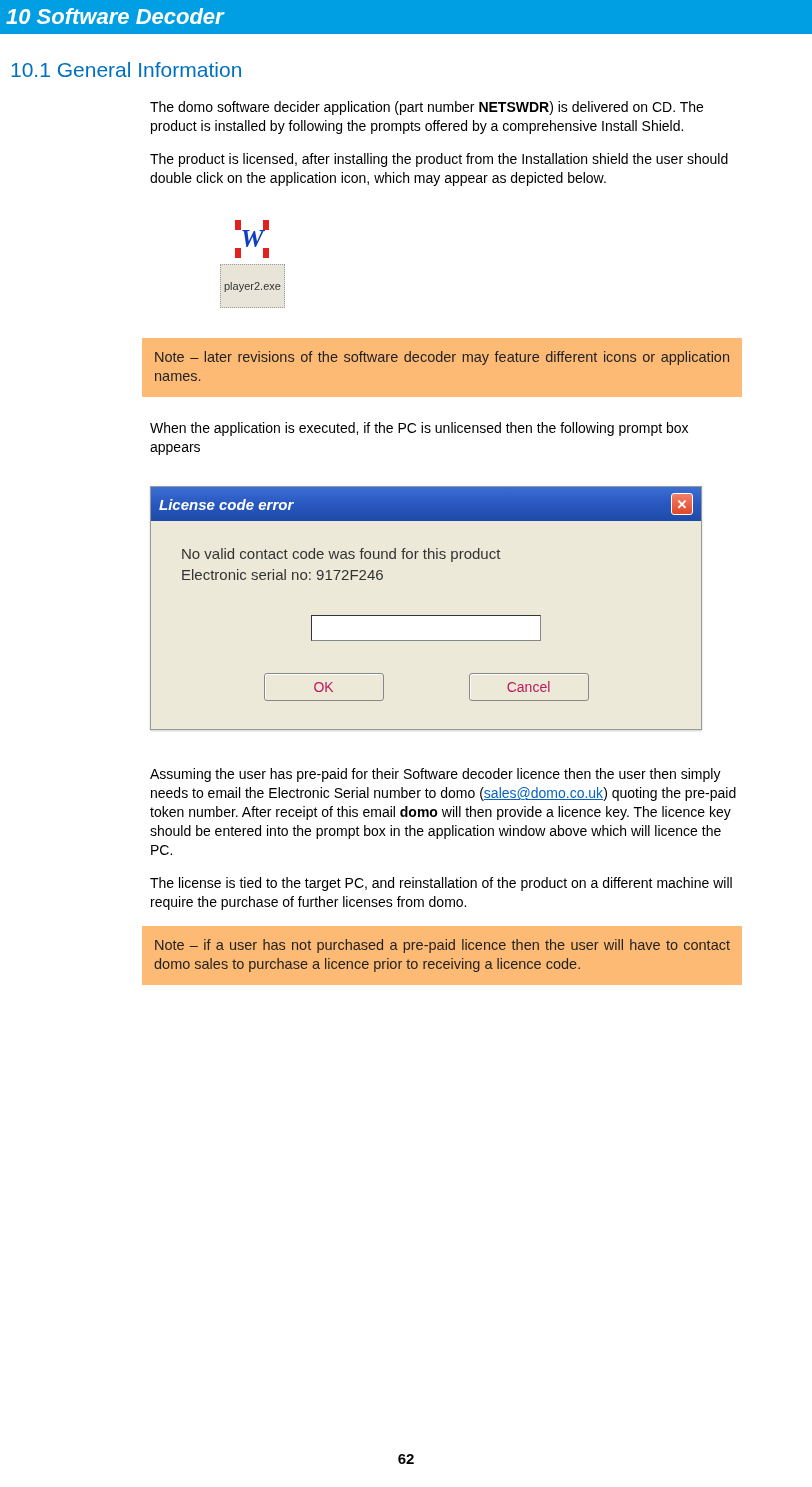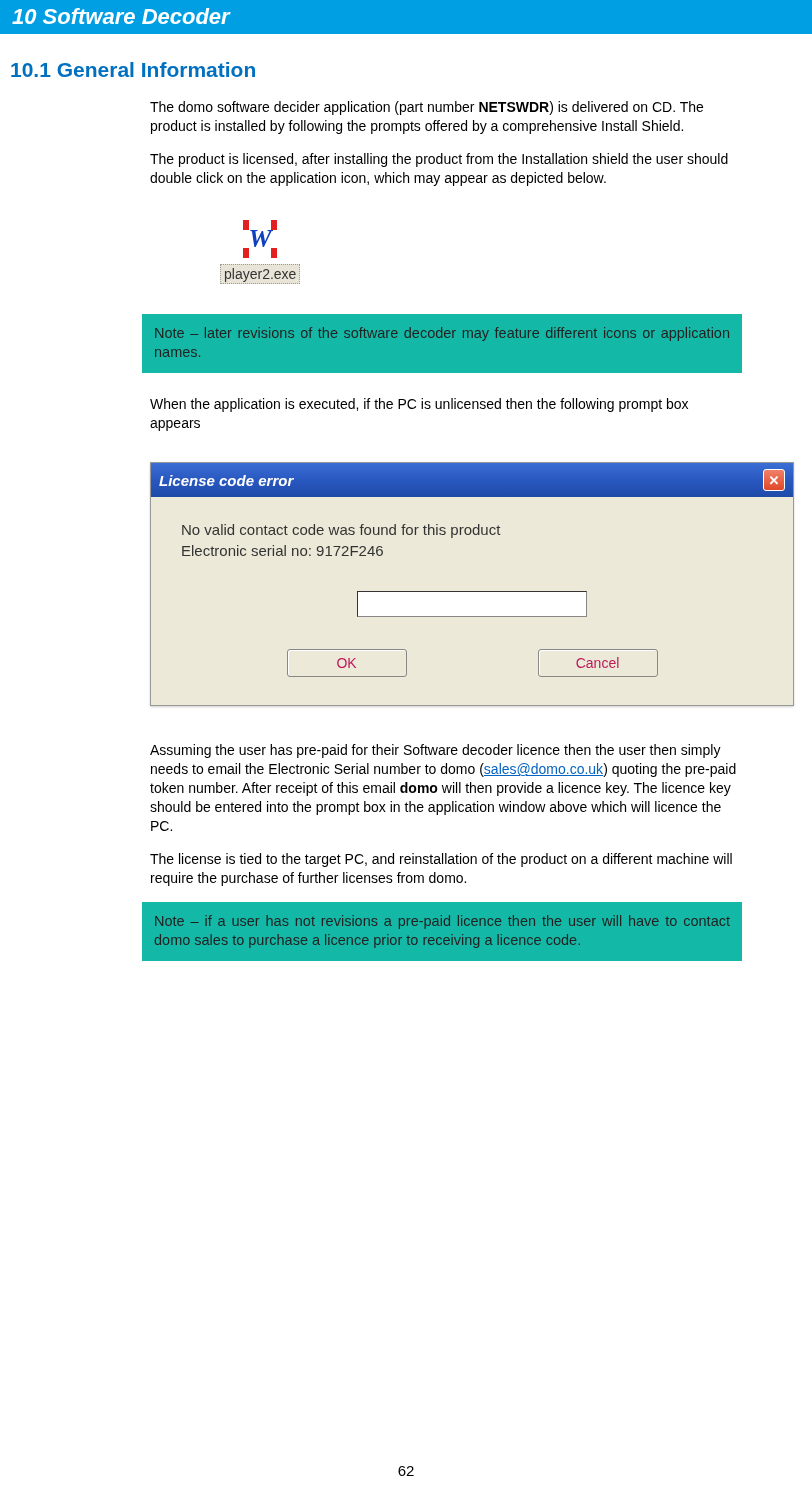--- a/index.html
+++ b/index.html
@@ -9,26 +9,26 @@
       height: 1487px;
       background: #fff;
       position: relative;
     }
     .chapter-header {
       background: #009FE3;
       color: #fff;
       font-weight: bold;
       font-style: italic;
       font-size: 22px;
-      padding: 4px 12px;
+      padding: 4px 6px;
       font-family: Arial, sans-serif;
     }
     .section-title {
       color: #0070C0;
-      font-weight: bold;
+      font-weight: normal;
       font-size: 21px;
       margin: 24px 0 16px 10px;
     }
     .content {
       margin-left: 150px;
       margin-right: 70px;
     }
     .para {
       font-size: 14px;
       line-height: 1.35;
@@ -43,39 +43,39 @@
       display: inline-block;
       text-align: center;
     }
     .app-icon-img {
       width: 42px;
       height: 42px;
       margin: 0 auto 4px auto;
       position: relative;
     }
     .app-icon-label {
-      font-size: 14px;
+      font-size: 11px;
       color: #333;
       background: #E8E4D8;
-      padding: 1px 3px;
+      padding: 15px 3px;
       border: 1px dotted #999;
     }
     .note-box {
-      background: #14b8a6;
+      background: #fdba74;
       font-size: 14.5px;
       color: #222;
       padding: 10px 12px;
       margin: 10px 0 22px -8px;
       text-align: justify;
       line-height: 1.35;
     }
     .dialog-figure {
       margin: 30px 0 35px 0;
       border: 1px solid #999;
-      width: 644px;
+      width: 552px;
       background: #ECE9D8;
       box-shadow: 0 1px 2px rgba(0,0,0,0.2);
     }
     .dialog-titlebar {
       background: linear-gradient(to bottom, #3B6FD4 0%, #2857C0 50%, #1E4BA8 100%);
       color: #fff;
       font-size: 15px;
       padding: 6px 8px;
       display: flex;
       justify-content: space-between;
@@ -132,25 +132,25 @@
       font-size: 14px;
       color: #be185d;
       box-shadow: 1px 1px 0 #fff inset;
     }
     .email-link {
       color: #0563C1;
       text-decoration: underline;
     }
     .page-number {
       position: absolute;
-      bottom: 8px;
+      bottom: 20px;
       left: 0;
       width: 100%;
       text-align: center;
-      font-weight: normal;
+      font-weight: bold;
       font-size: 15px;
     }
   </style>
 </head>
 <body>
 
 <div class="chapter-header">
   <span>10</span>
   <span> </span>
   <span>Software Decoder</span>
@@ -206,17 +206,17 @@
       </div>
     </div>
   </div>
 
   <p class="para">
     <span>Assuming the user has pre-paid for their Software decoder licence then the user then simply needs to email the Electronic Serial number to domo (</span><a class="email-link">sales@domo.co.uk</a><span>) quoting the pre-paid token number. After receipt of this email </span><span class="bold">domo</span><span> will then provide a licence key. The licence key should be entered into the prompt box in the application window above which will licence the PC.</span>
   </p>
 
   <p class="para">The license is tied to the target PC, and reinstallation of the product on a different machine will require the purchase of further licenses from domo.</p>
 
-  <div class="note-box">Note – if a user has not revisions a pre-paid licence then the user will have to contact domo sales to purchase a licence prior to receiving a licence code.</div>
+  <div class="note-box">Note – if a user has not purchased a pre-paid licence then the user will have to contact domo sales to purchase a licence prior to receiving a licence code.</div>
 
 </div>
 
 <div class="page-number">62</div>
 
 </body></html>

